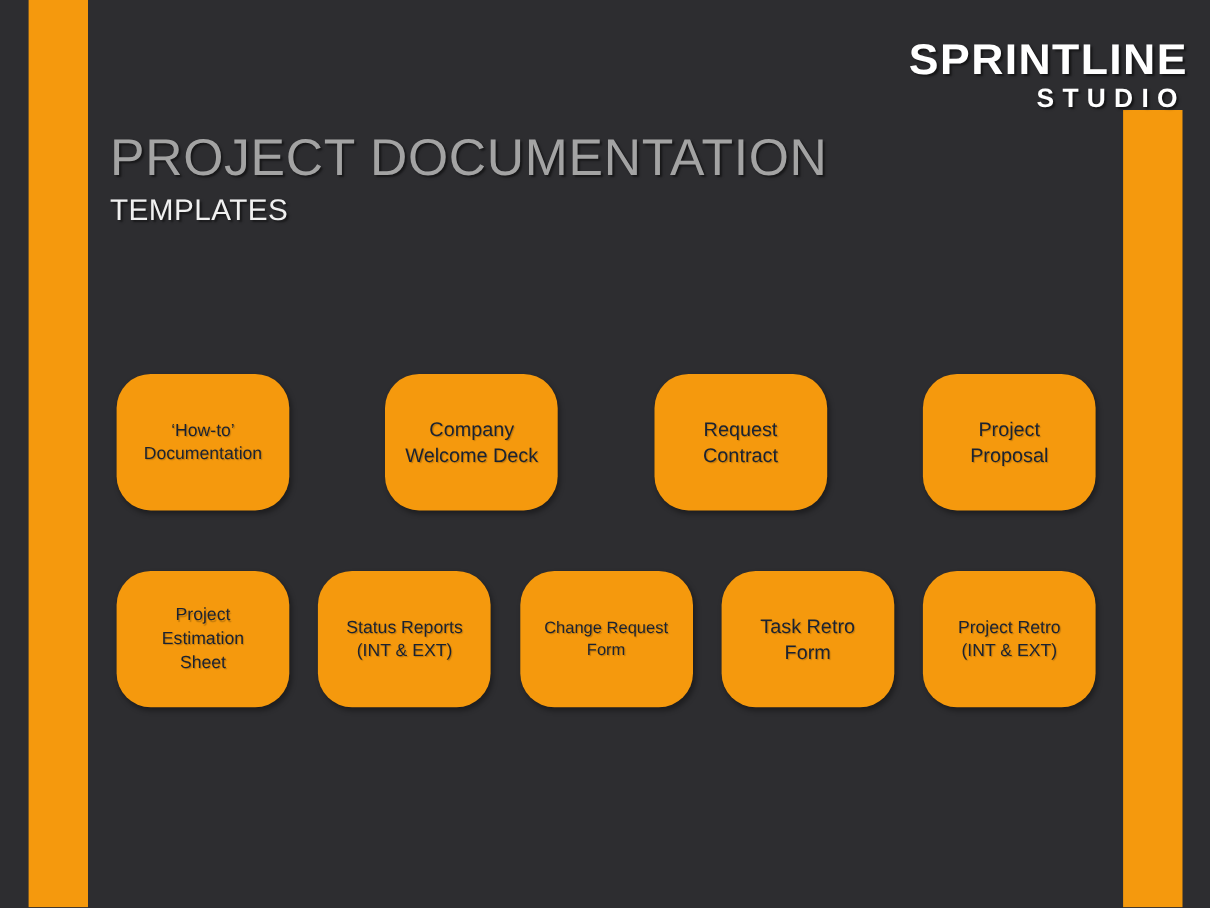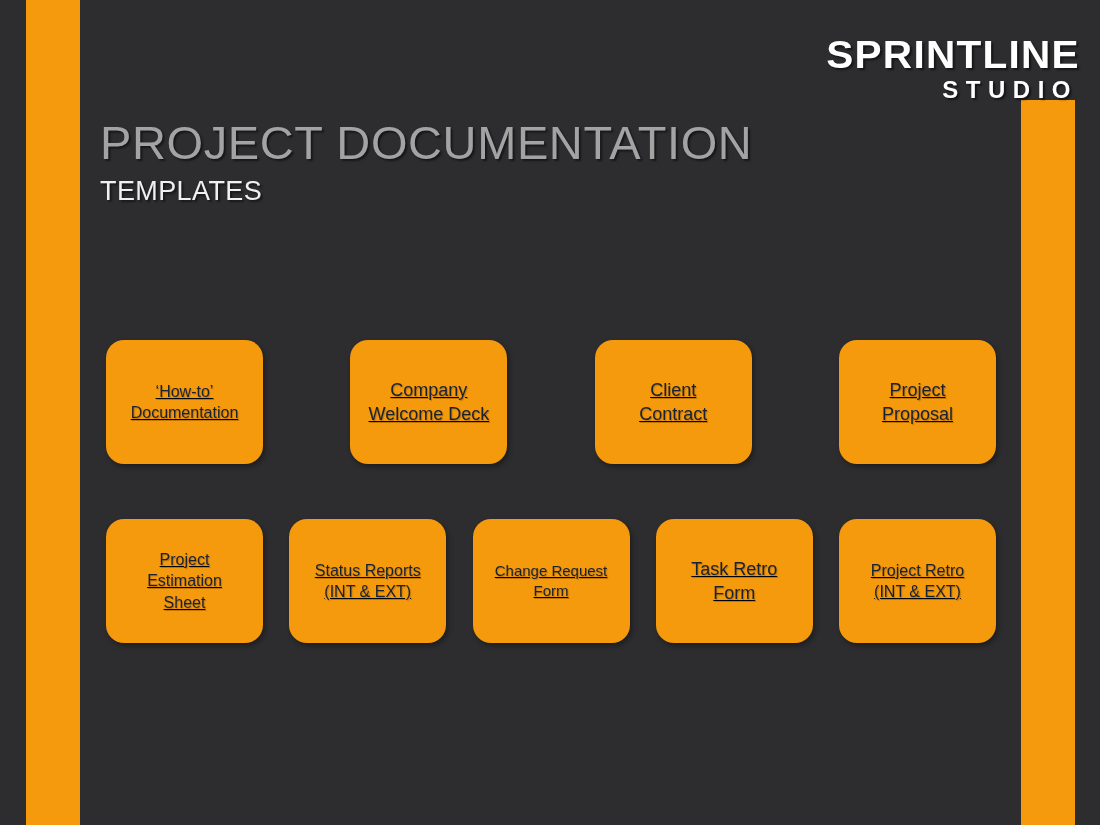--- a/index.html
+++ b/index.html
@@ -115,28 +115,27 @@
     display:flex;
     justify-content:space-between;
     width:890px;
   }
   .row-2 { margin-top:55px; }
 
   .card {
     width:157px;
     height:124px;
     background:#f5990d;
-    border-radius:18px;
+    border-radius:31px;
     display:flex;
     align-items:center;
     justify-content:center;
     text-align:center;
     padding:6px 8px;
     box-shadow:2px 3px 5px rgba(0,0,0,0.35);
-    text-decoration:underline;
   }
   .card-label {
     font-family:"Liberation Sans", sans-serif;
     color:#1a2232;
     line-height:1.34;
     text-shadow:1px 1px 1px rgba(0,0,0,0.22);
     white-space:pre-line;
   }
   .fs-lg   { font-size:18px; }
   .fs-md   { font-size:16px; }
@@ -164,21 +163,21 @@
     <div class="row row-1">
       <div class="card">
         <span class="card-label fs-md">‘How-to’
 Documentation</span>
       </div>
       <div class="card">
         <span class="card-label fs-lg">Company
 Welcome Deck</span>
       </div>
       <div class="card">
-        <span class="card-label fs-lg">Client
+        <span class="card-label fs-lg">Request
 Contract</span>
       </div>
       <div class="card">
         <span class="card-label fs-lg">Project
 Proposal</span>
       </div>
     </div>
 
     <div class="row row-2">
       <div class="card">

